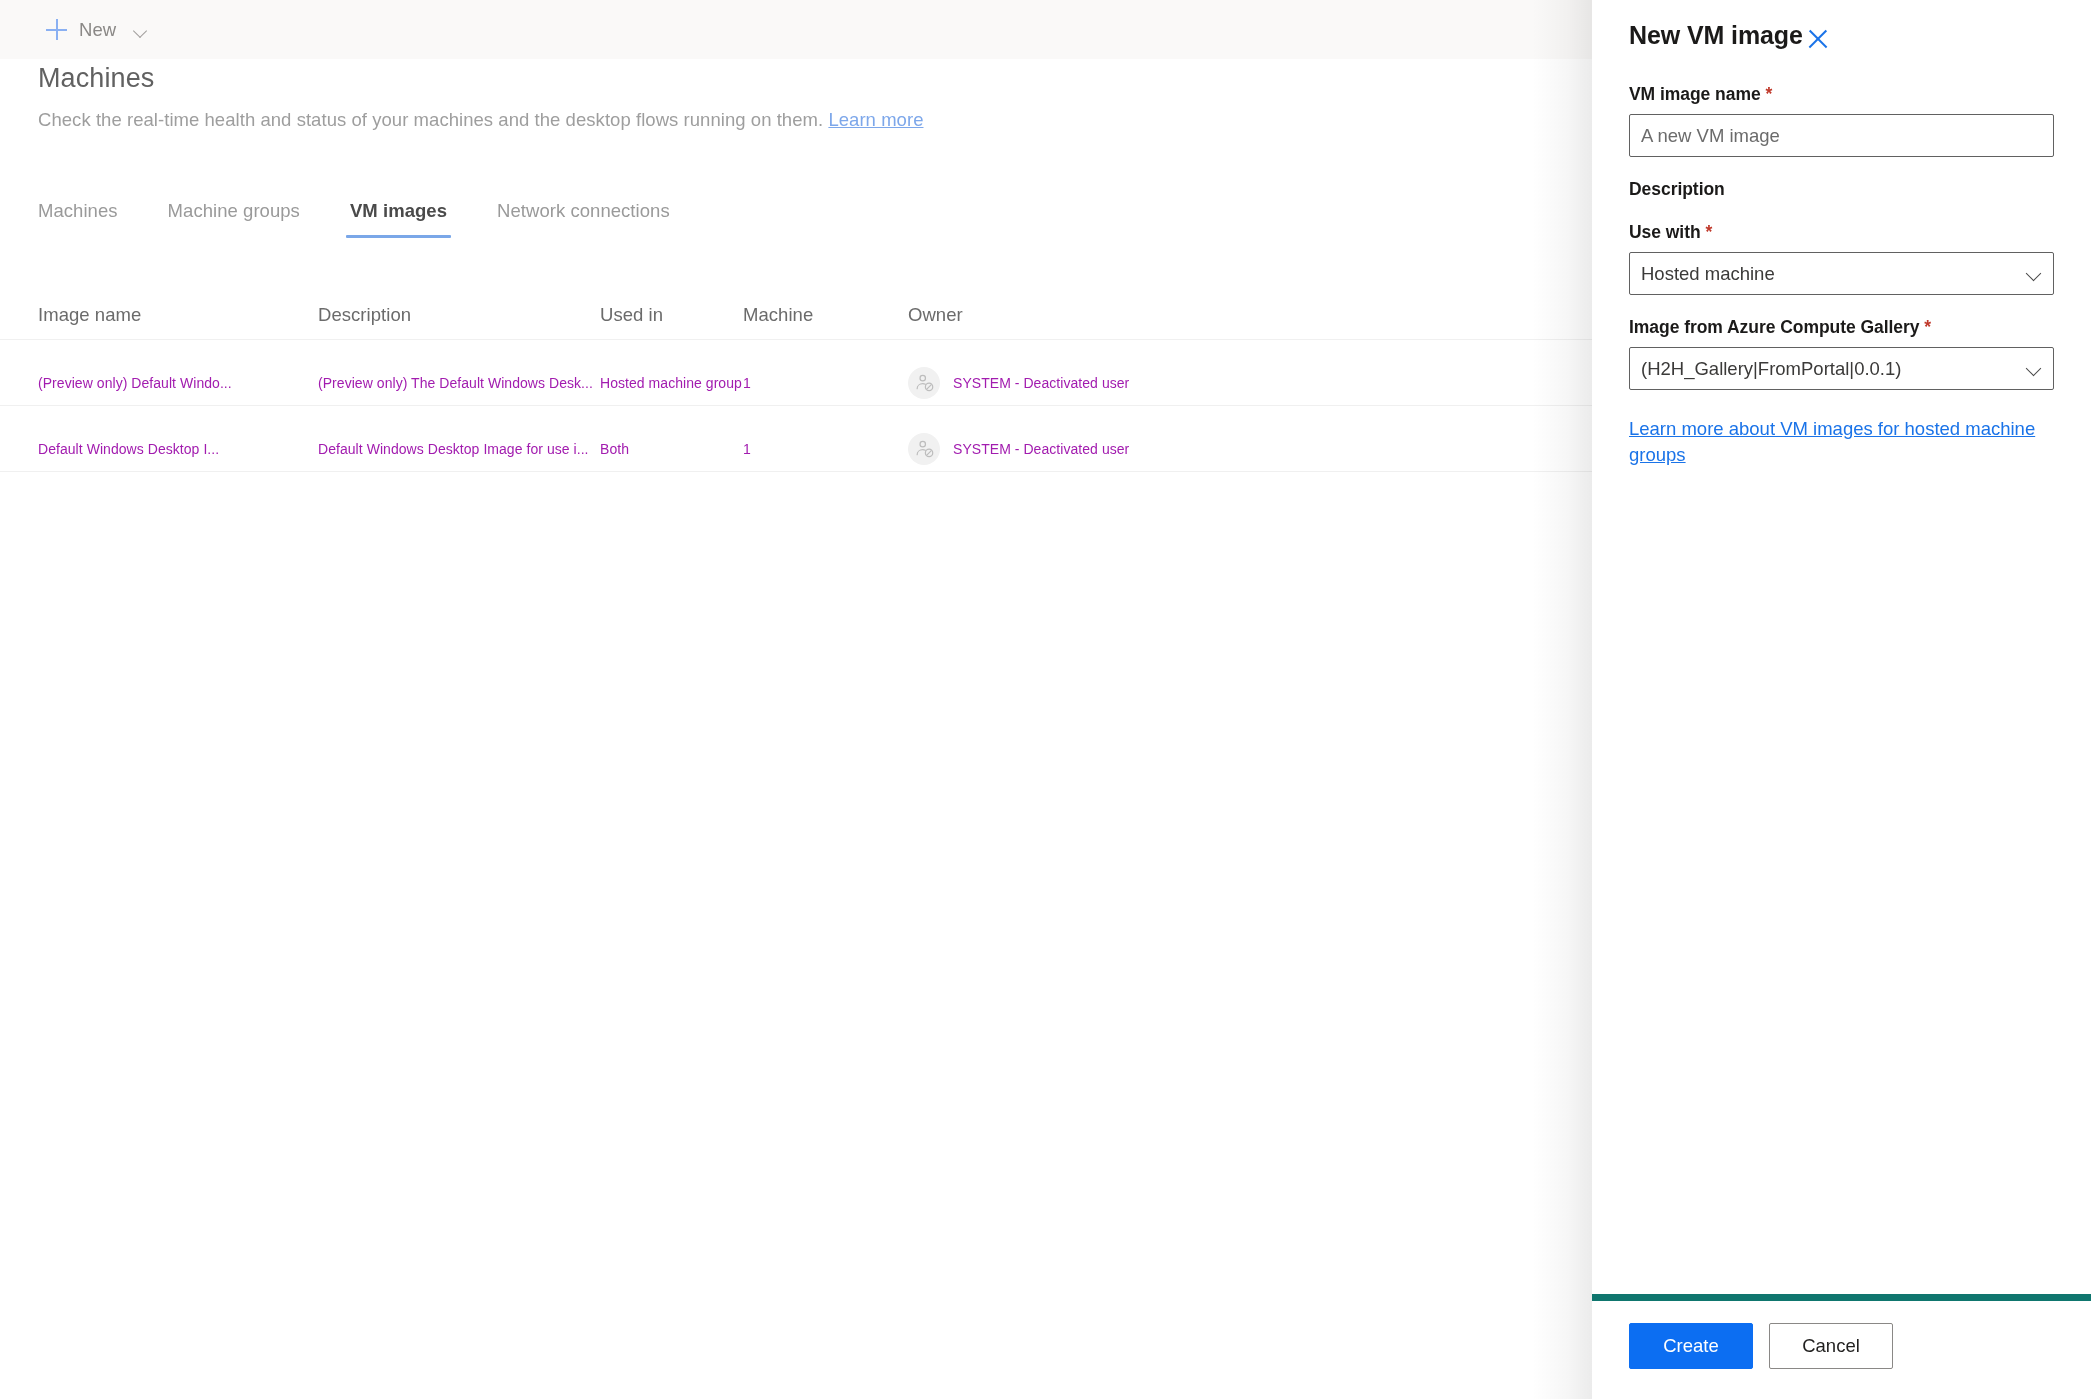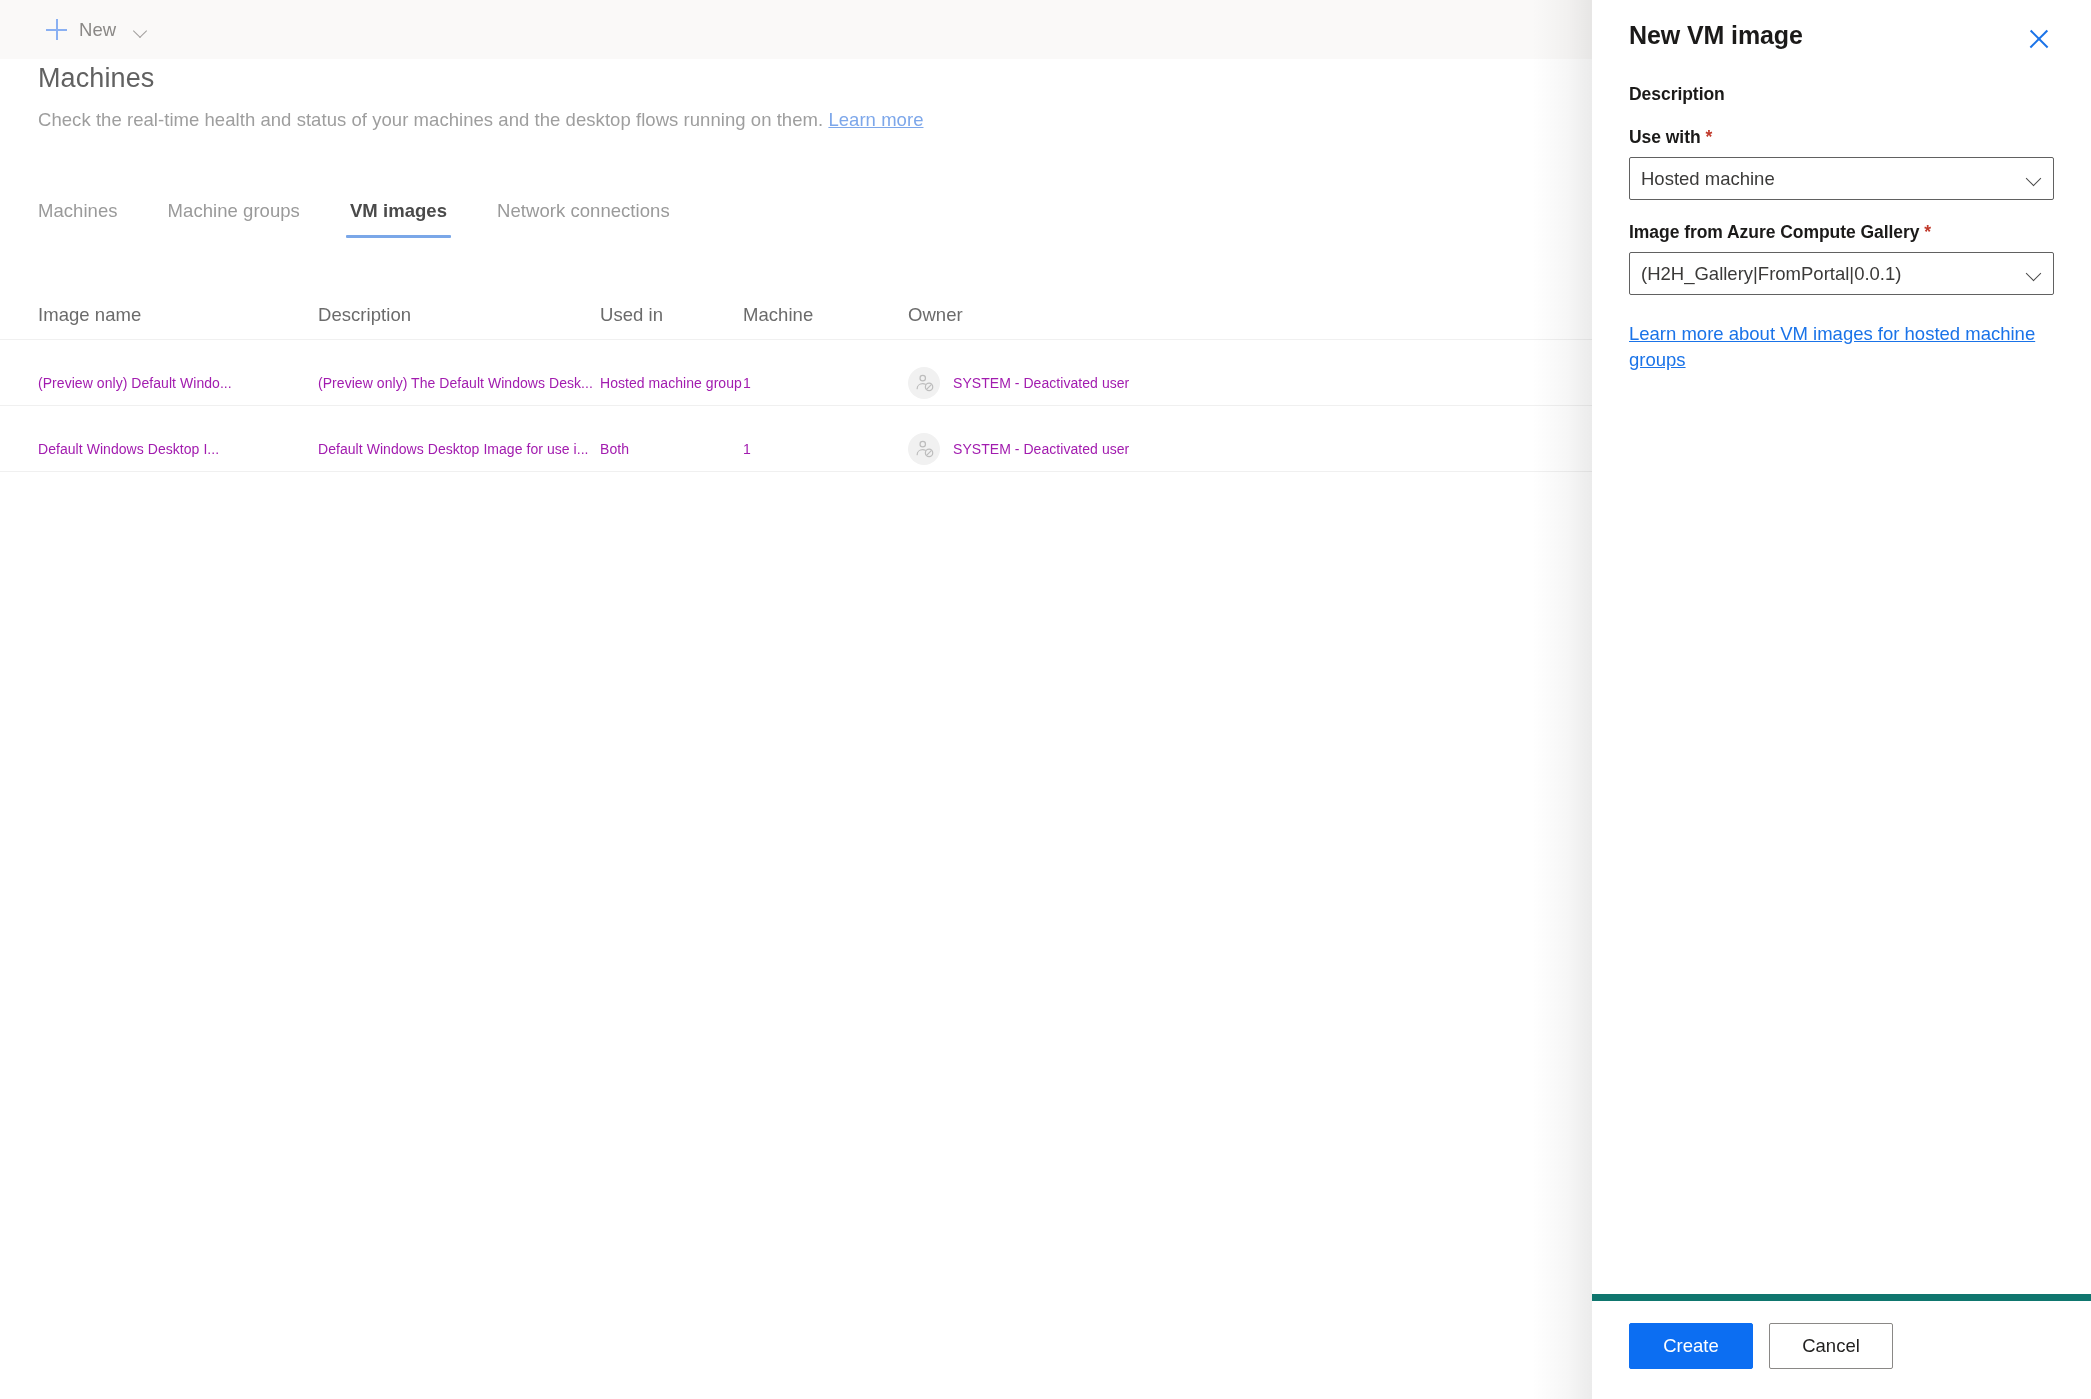--- a/index.html
+++ b/index.html
@@ -208,21 +208,20 @@
     flex-direction: column;
   }
   .panel-body {
     flex: 1 1 auto;
     padding: 22px 37px 0 37px;
     overflow: hidden;
   }
   .panel-head {
     display: flex;
     align-items: flex-start;
-    justify-content: space-between;
     margin-bottom: 30px;
   }
   .panel-title {
     font-size: 25px;
     font-weight: 700;
     color: #1b1a19;
     letter-spacing: -0.1px;
     line-height: 1.1;
   }
   .close-x {
@@ -450,20 +449,27 @@
 
   <div class="panel">
 
     <div class="panel-body">
 
       <div class="panel-head">
         <div class="panel-title">New VM image</div>
         <div class="close-x"></div>
       </div>
 
+      <div class="field">
+        <div class="field-label">
+          <span>VM image name</span>
+          <span class="req">*</span>
+        </div>
+        <input class="txtinput" type="text" value="A new VM image" style="">
+      </div>
 
       <div class="field">
         <div class="field-label">
           <span>Description</span>
         </div>
       </div>
 
       <div class="field">
         <div class="field-label">
           <span>Use with</span>

